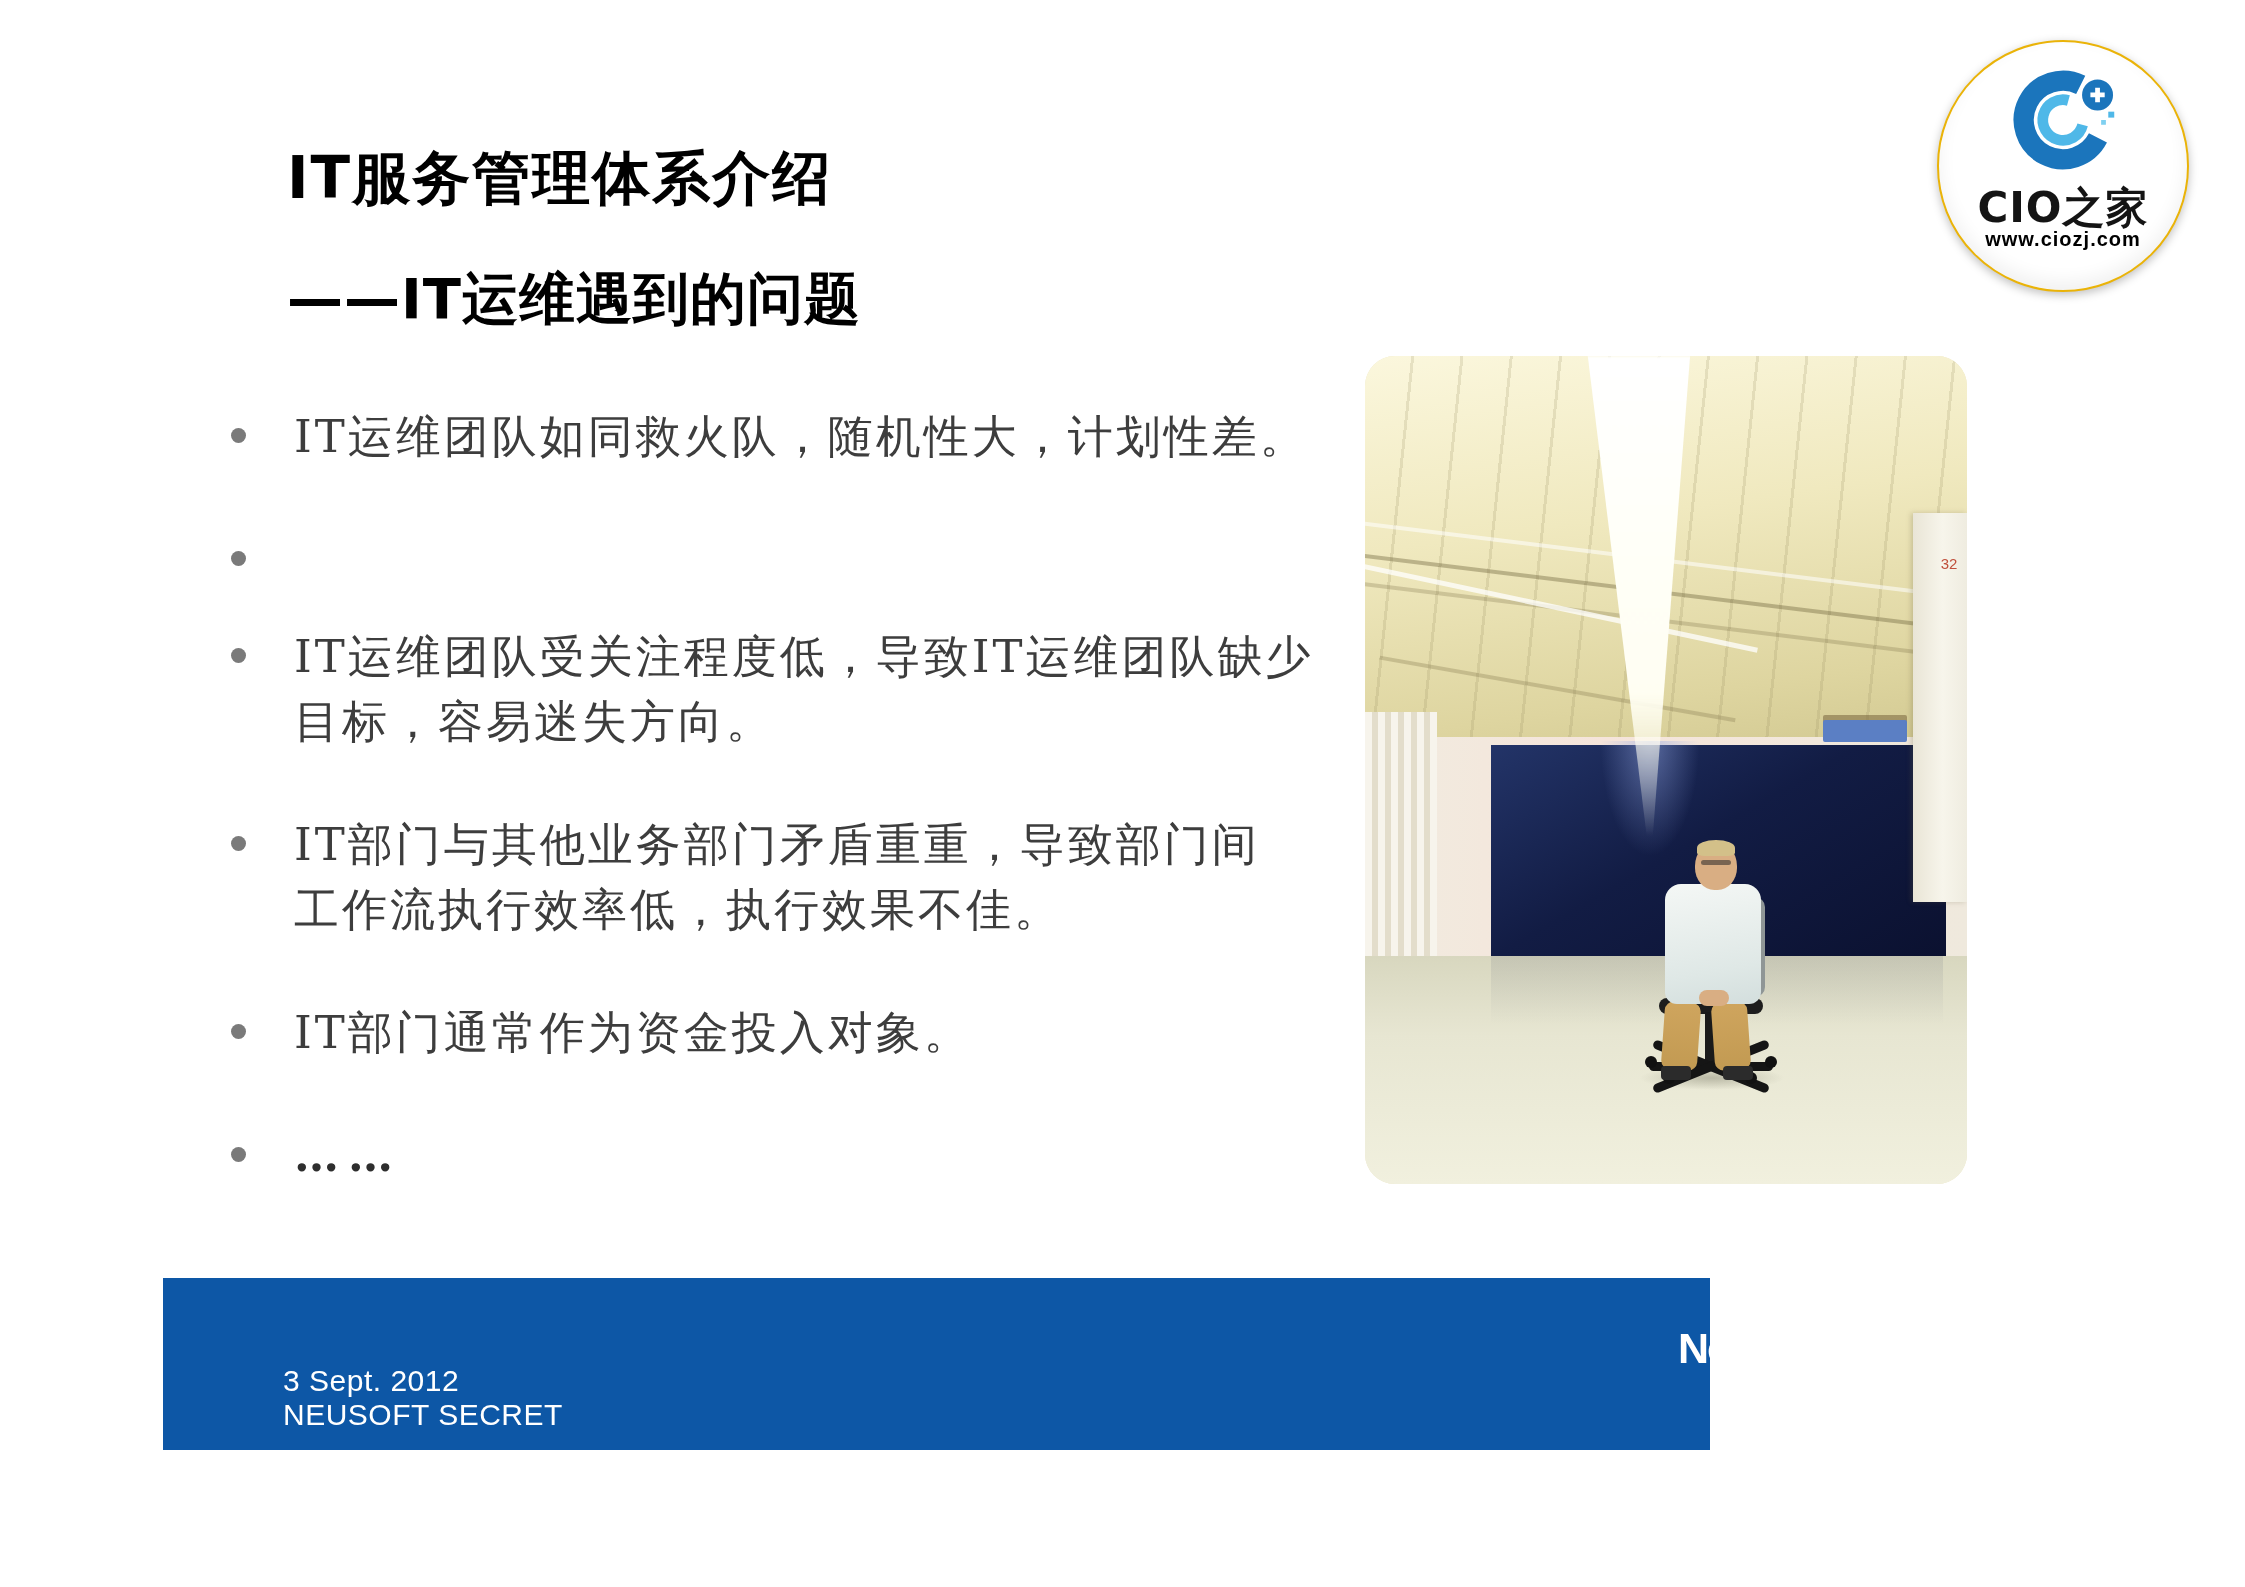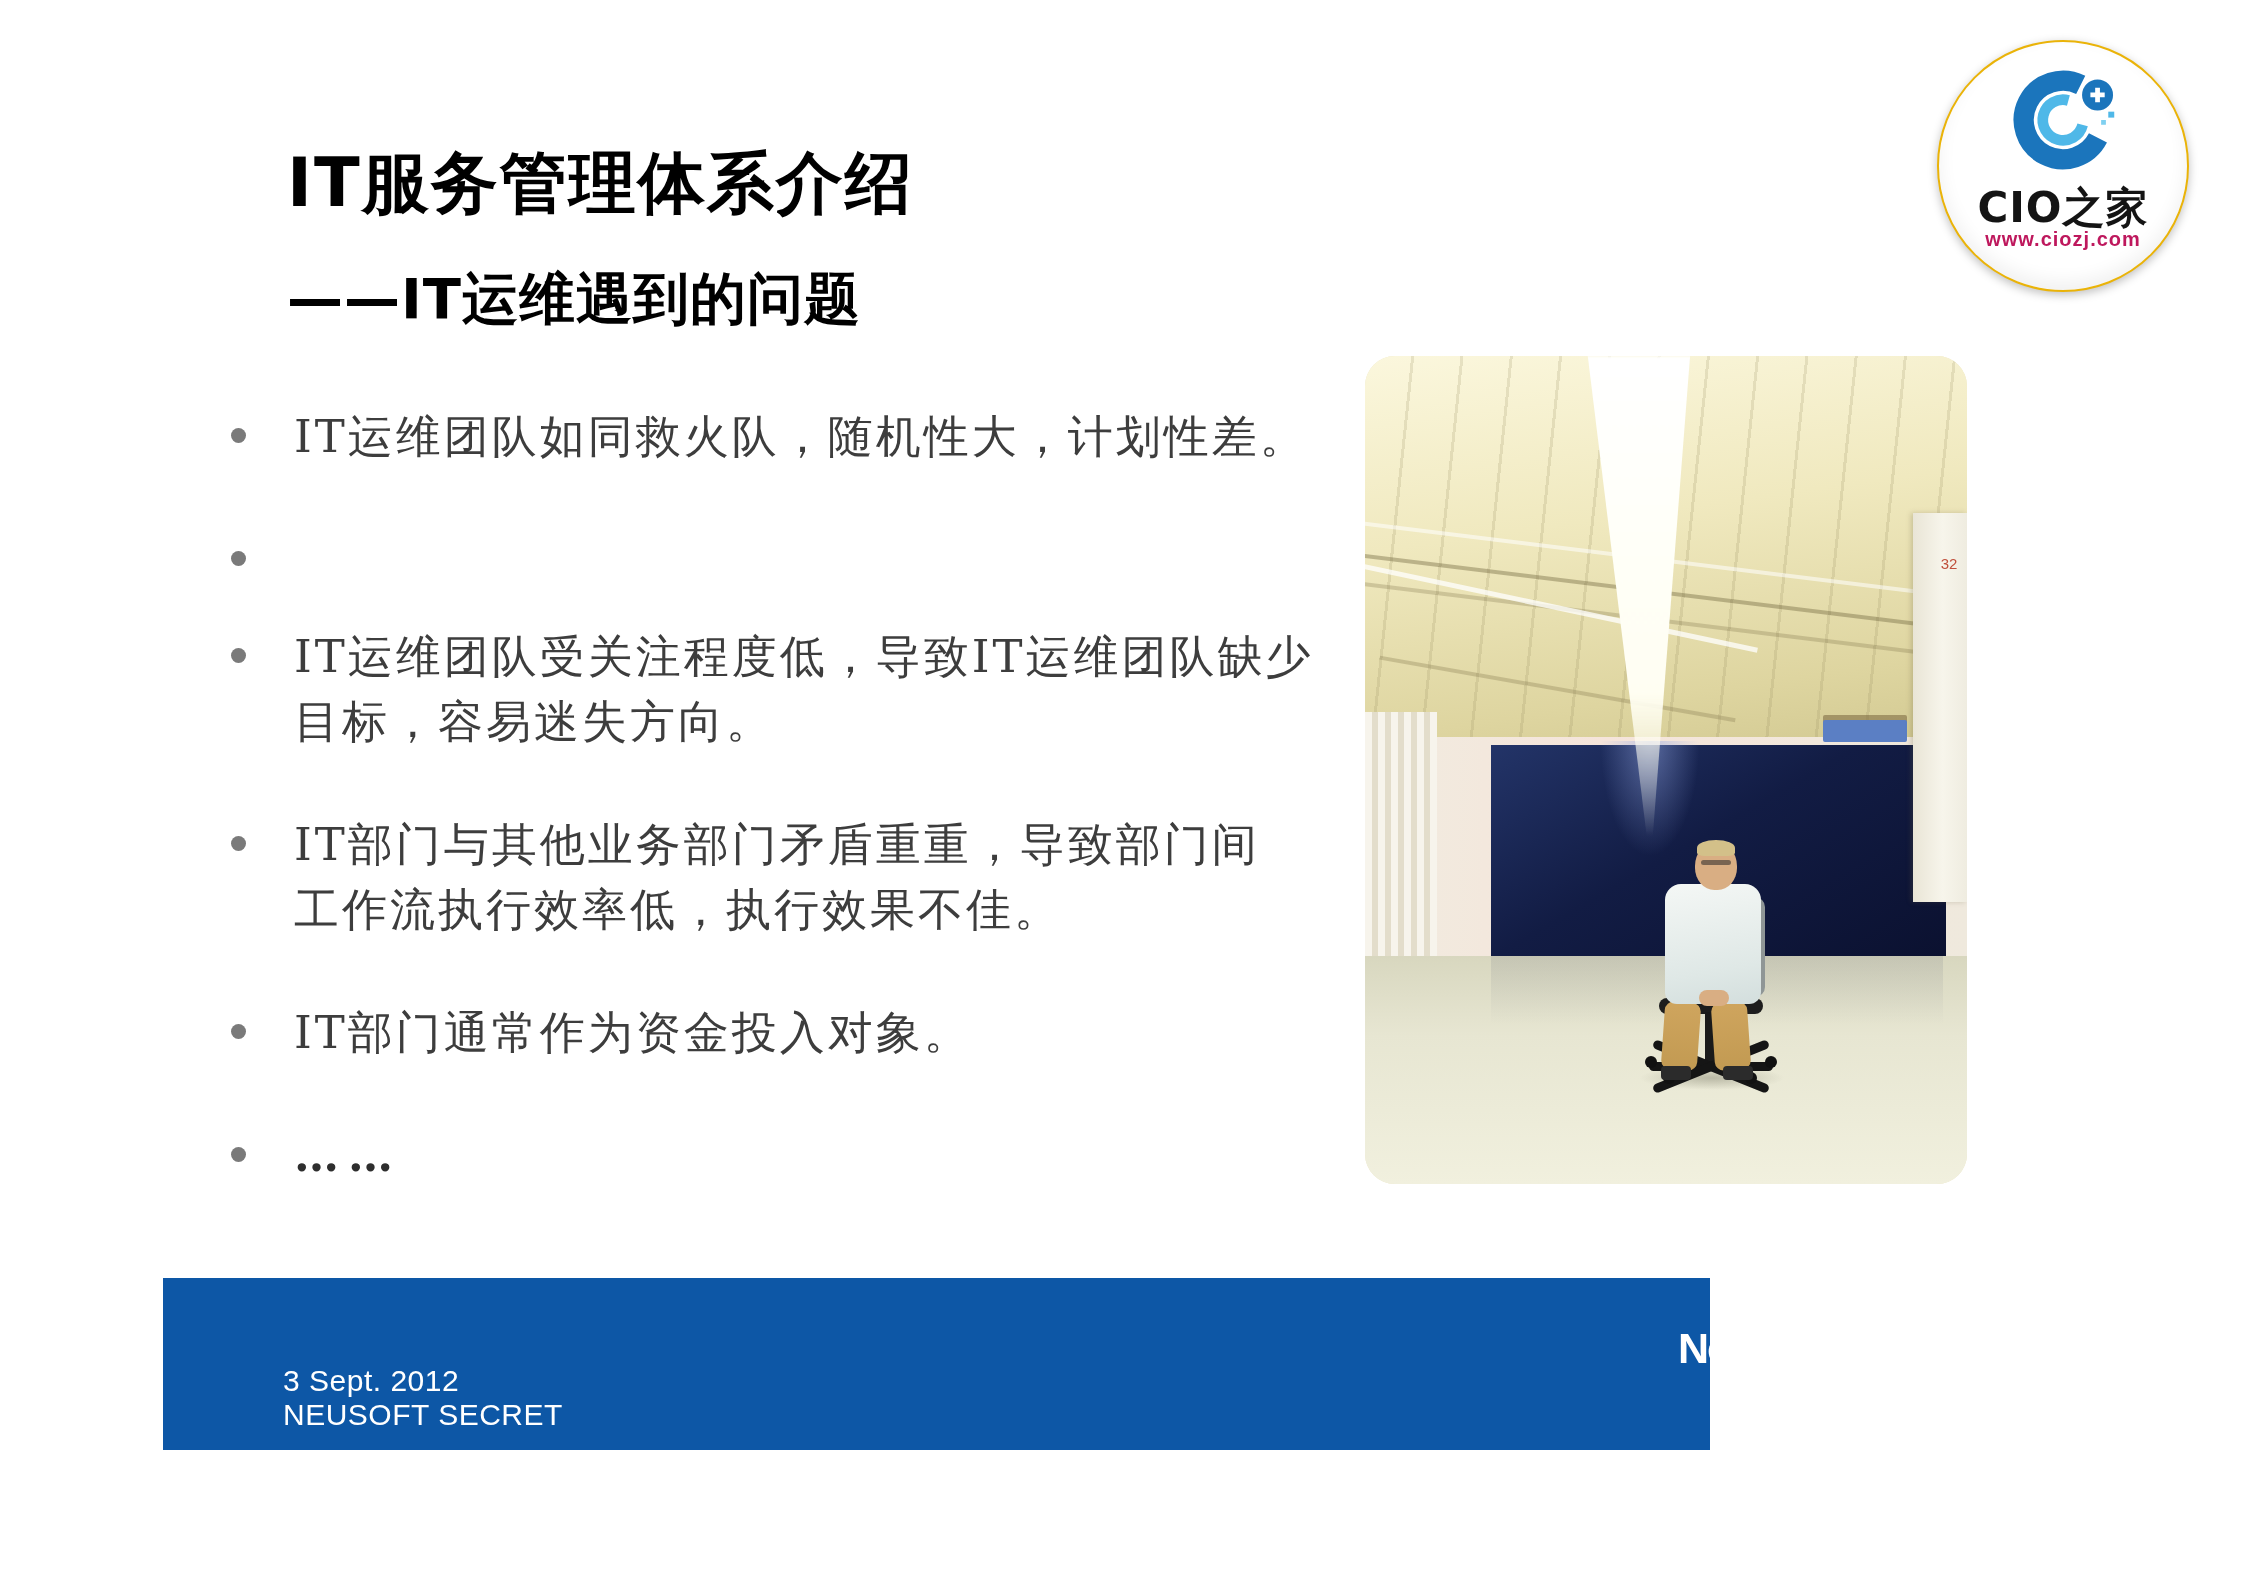--- a/index.html
+++ b/index.html
@@ -4,21 +4,21 @@
 <style>
   html,body{margin:0;padding:0;}
   body{
     width:2245px;height:1587px;position:relative;overflow:hidden;
     background:#ffffff;
     font-family:"Liberation Sans", sans-serif;
   }
   
   .title{
     position:absolute;left:287px;top:148px;
-    font-size:67px;font-weight:700;color:#000;
+    font-size:58px;font-weight:700;color:#000;
     font-family:"DejaVu Sans", sans-serif;
     letter-spacing:2px;line-height:1.05;white-space:nowrap;
   }
   .subtitle{
     position:absolute;left:287px;top:262px;
     font-size:56px;font-weight:700;color:#000;
     font-family:"DejaVu Sans", sans-serif;
     letter-spacing:1px;white-space:nowrap;text-align:center;
   }
   
@@ -48,21 +48,21 @@
     text-align:center;
   }
   .logo-mark{position:absolute;left:64px;top:22px;}
   .logo-title{
     position:absolute;left:0;top:138px;width:100%;
     font-size:42px;font-weight:700;color:#141414;letter-spacing:1px;
     font-family:"DejaVu Sans", sans-serif;
   }
   .logo-url{
     position:absolute;left:0;top:186px;width:100%;
-    font-size:20px;font-weight:700;color:#be185d;letter-spacing:1px;
+    font-size:20px;font-weight:700;color:#000000;letter-spacing:1px;
   }
   
   .photo{
     position:absolute;left:1365px;top:356px;width:602px;height:828px;
     border-radius:30px;overflow:hidden;background:#ece6c6;
   }
   .photo *{position:absolute;}
   .ph-ceiling{left:0;top:0;width:100%;height:49%;
     background:linear-gradient(172deg,#fbf7dd 0%,#f0e9bf 40%,#ded5a0 78%,#cfc68e 100%);}
   .ph-ceiling::before{content:"";position:absolute;inset:0;

